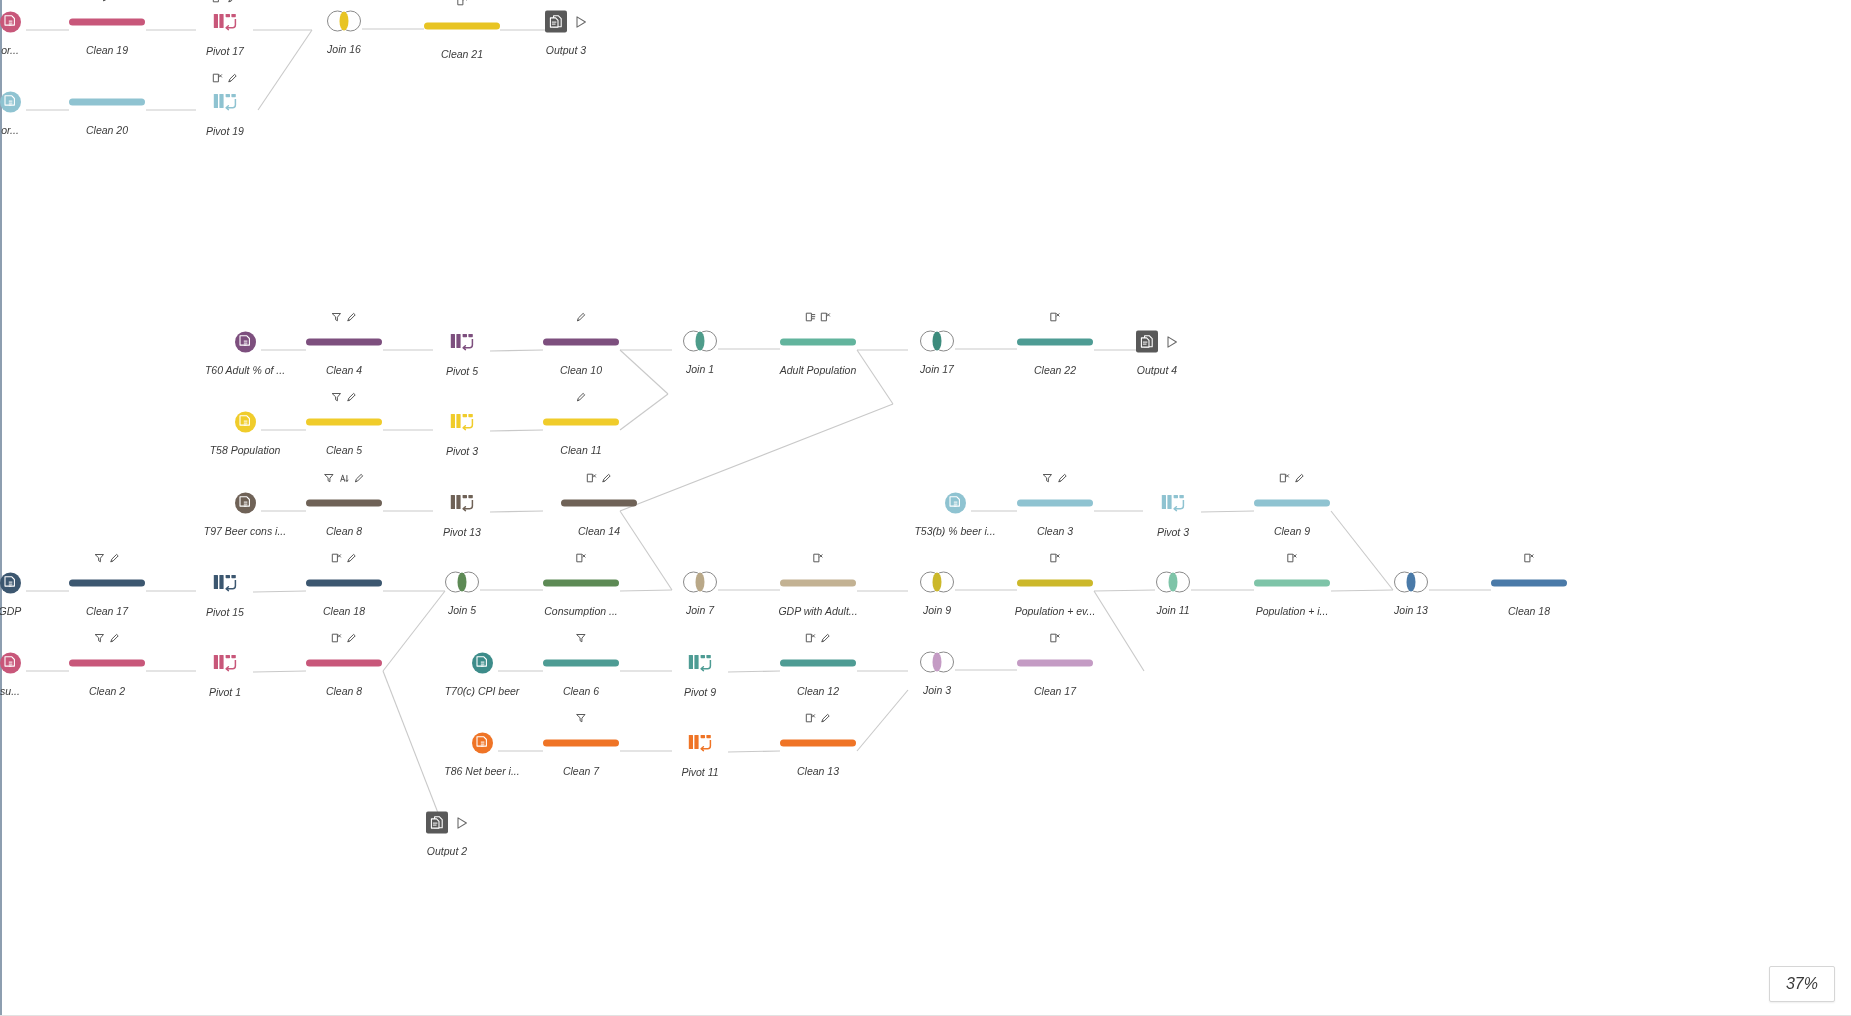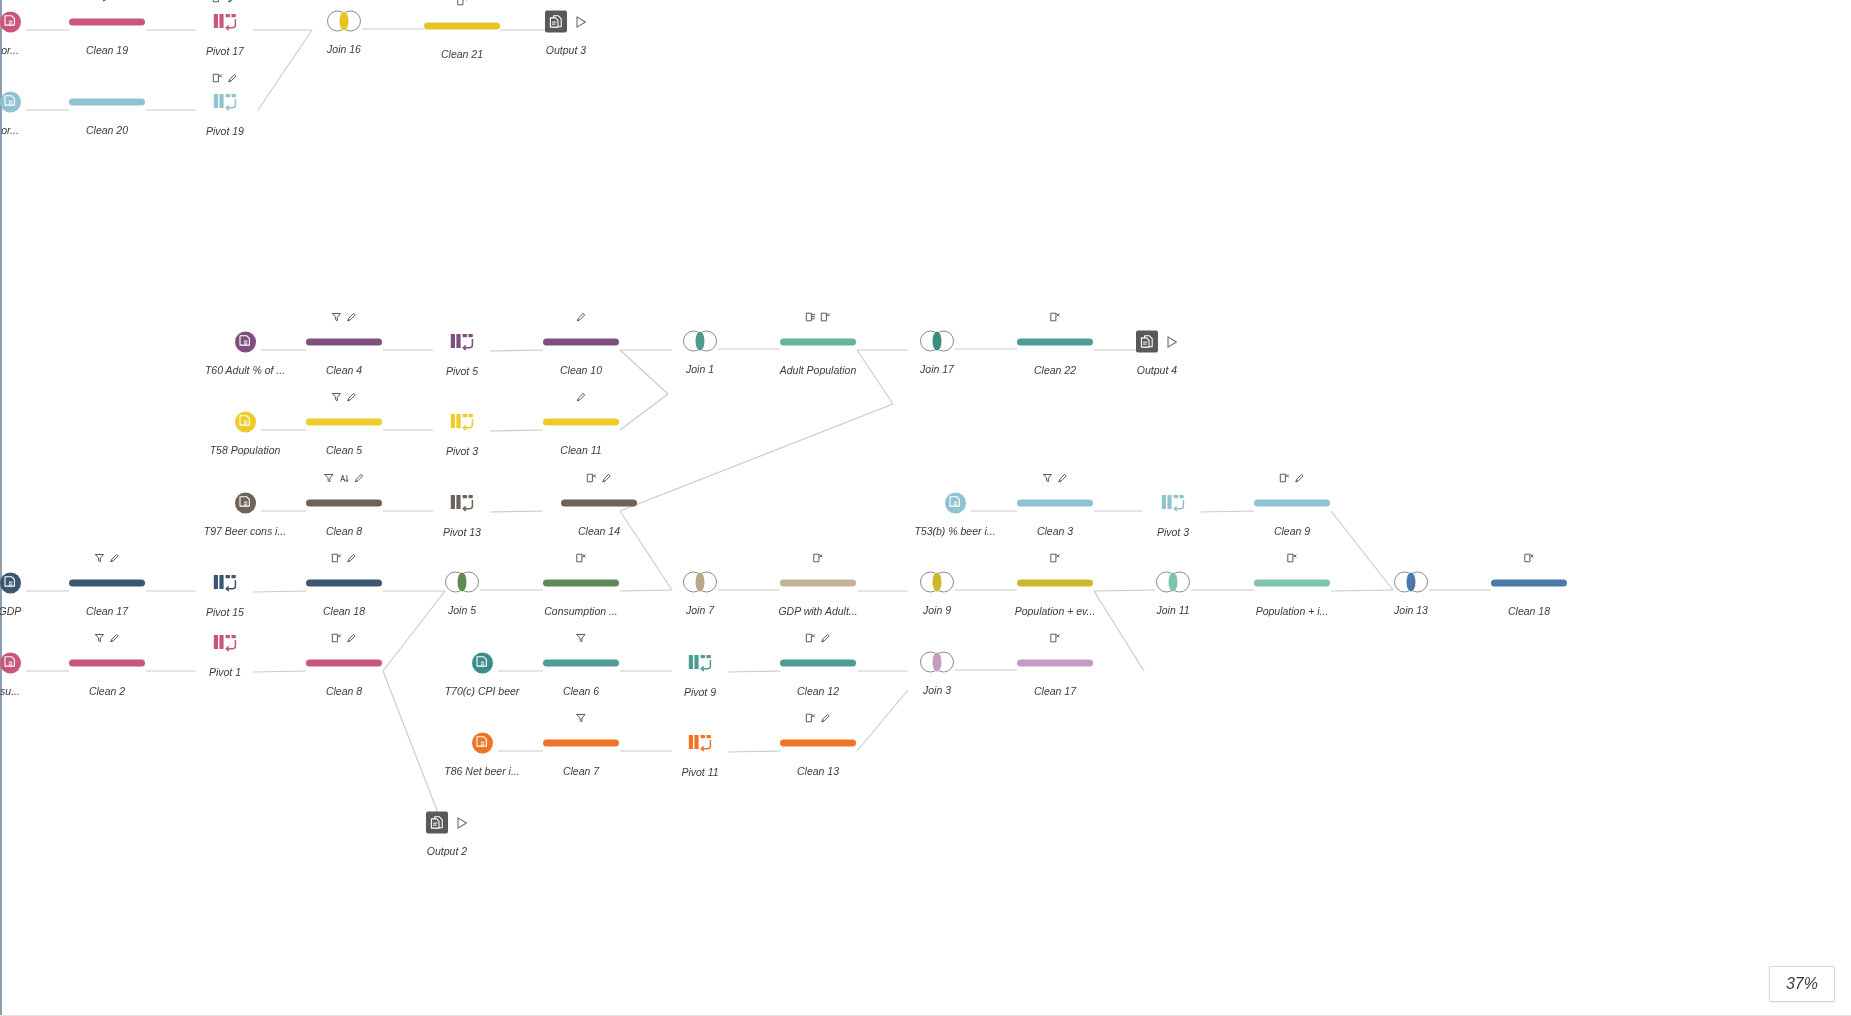--- a/index.html
+++ b/index.html
@@ -823,21 +823,21 @@
               <svg width="11" height="11" viewBox="0 0 11 11">
                 <path d="M2 9 L2.8 6.6 L7.6 1.9 L9.2 3.4 L4.4 8.2 Z" stroke="#5a5a5a" fill="none" stroke-width="1" stroke-linejoin="round" stroke-linecap="round"></path>
                 <path d="M2 9 L3.3 8.6" stroke="#5a5a5a" fill="none" stroke-width="1" stroke-linejoin="round" stroke-linecap="round"></path>
               </svg>
             </span>
           </div>
           <div class="cleanbar" style="background:#c8577a"></div>
         </div>
         <div class="lbl">Clean 2</div>
       </div>
-      <div class="node " style="left:225px;top:652px">
+      <div class="node " style="left:225px;top:672px">
         <div class="glyphbox">
           <div class="pivot">
             <svg width="24" height="20" viewBox="0 0 24 20">
               <rect x="0.8" y="1.5" width="4.2" height="14" rx="0.6" fill="#c8577a"></rect>
               <rect x="6.4" y="1.5" width="4.2" height="14" rx="0.6" fill="#c8577a"></rect>
               <rect x="12.6" y="1.5" width="4.4" height="3.2" rx="0.6" fill="#c8577a"></rect>
               <rect x="18.4" y="1.5" width="4.4" height="3.2" rx="0.6" fill="#c8577a"></rect>
               <path d="M22.4 6.4 V12.6 Q22.4 15.2 19.6 15.2 H13.6" fill="none" stroke="#c8577a" stroke-width="1.5"></path>
               <path d="M15.4 13.2 L13.1 15.2 L15.4 17.1" fill="none" stroke="#c8577a" stroke-width="1.5" stroke-linejoin="round" stroke-linecap="round"></path>
             </svg>

